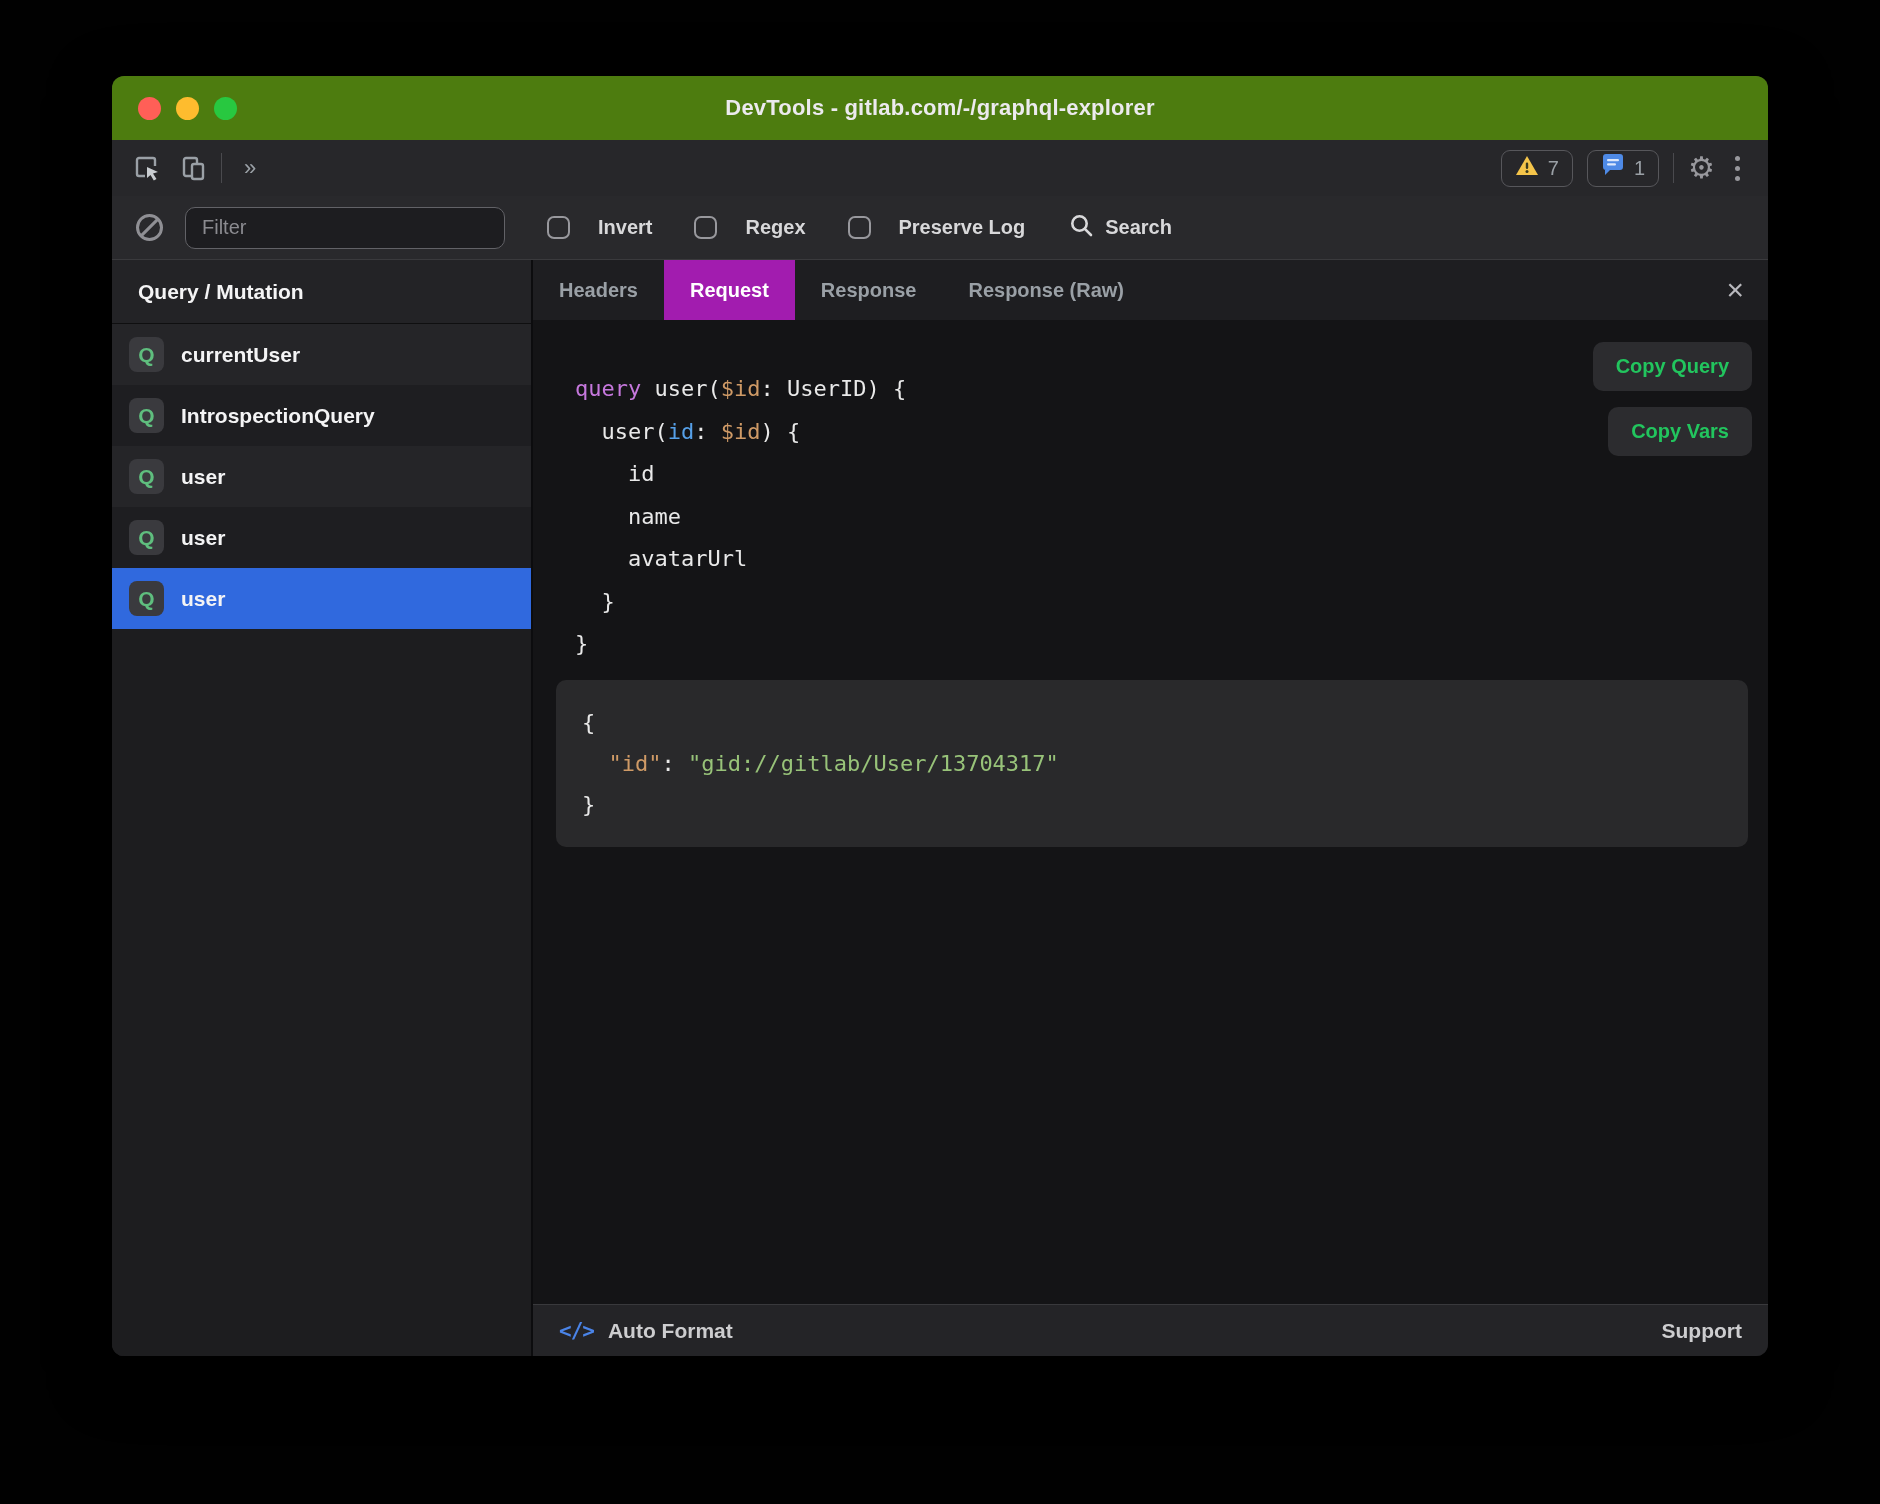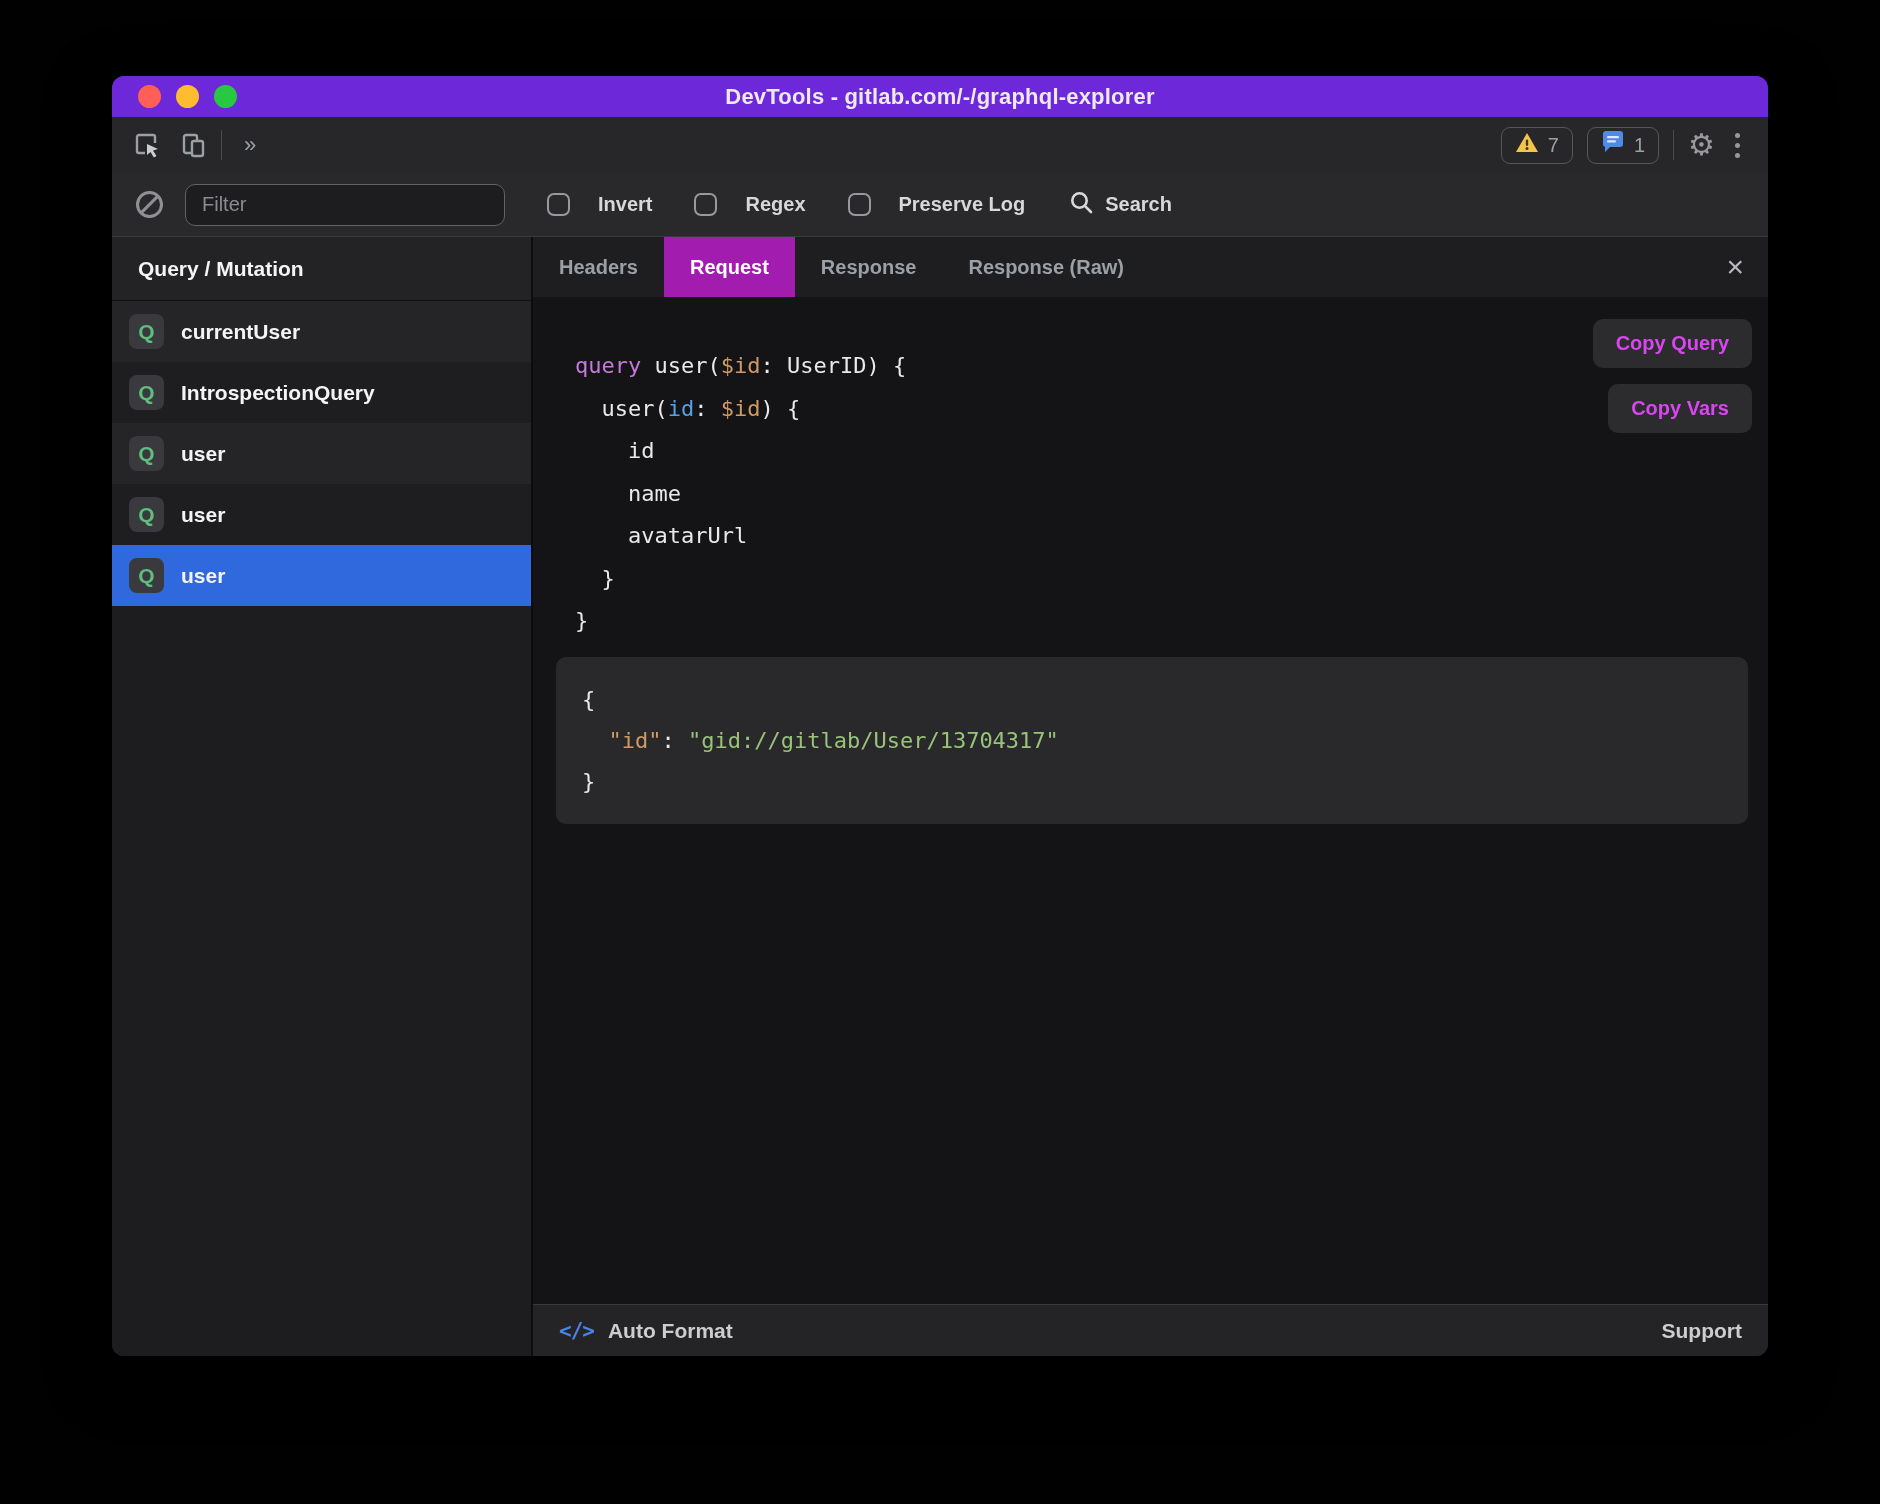--- a/index.html
+++ b/index.html
@@ -6,21 +6,21 @@
   html,body { width:1880px; height:1504px; background:#010101; font-family:"Liberation Sans", sans-serif; overflow:hidden; }
 
   .window {
     position:absolute; left:112px; top:76px; width:1656px; height:1280px;
     border-radius:12px; overflow:hidden; background:#1d1d1f;
     box-shadow:0 18px 60px rgba(0,0,0,.7);
     display:flex; flex-direction:column;
   }
 
   
-  .titlebar { height:41px; background:#6d28d9; position:relative; display:flex; align-items:center; justify-content:center; flex:0 0 auto; }
+  .titlebar { height:64px; background:#4d7c0f; position:relative; display:flex; align-items:center; justify-content:center; flex:0 0 auto; }
   .traffic { position:absolute; left:26px; top:0; height:100%; display:flex; align-items:center; gap:15px; }
   .light { width:23px; height:23px; border-radius:50%; }
   .light.red { background:#ff5f57; }
   .light.yellow { background:#febc2e; }
   .light.green { background:#28c840; }
   .win-title { color:#eceaee; font-size:22px; font-weight:bold; letter-spacing:.2px; }
 
   
   .toolbar { height:56px; background:#27272a; display:flex; align-items:stretch; color:#9aa0a6; font-size:19px; flex:0 0 auto; }
   .tool-icons { display:flex; align-items:center; gap:20px; padding:0 14px 0 22px; }
@@ -71,21 +71,21 @@
   .detail-body { flex:1; position:relative; padding-top:48px; min-height:0; }
   .code-block { padding-left:42px; }
   .code-line { font-family:"DejaVu Sans Mono", monospace; font-size:22px; line-height:42.5px; white-space:pre; color:#e9e9e9; }
   .tk-kw { color:#c678dd; }
   .tk-var { color:#cf9a66; }
   .tk-attr { color:#56a0e8; }
   .tk-key { color:#cf9a66; }
   .tk-str { color:#98c379; }
 
   .copy-btns { position:absolute; top:22px; right:16px; display:flex; flex-direction:column; align-items:flex-end; gap:16px; }
-  .copy-btn { background:#2c2c2f; color:#d946ef; font-size:20px; font-weight:bold; border:none; border-radius:10px; padding:13px 23px; font-family:"Liberation Sans", sans-serif; }
+  .copy-btn { background:#2c2c2f; color:#22c55e; font-size:20px; font-weight:bold; border:none; border-radius:10px; padding:13px 23px; font-family:"Liberation Sans", sans-serif; }
 
   .vars-box { margin:14px 0 0 23px; width:1192px; background:#29292b; border-radius:10px; padding:22px 26px; }
   .vars-box .code-line { line-height:41px; }
 
   .detail-footer { height:52px; flex:0 0 auto; background:#242427; border-top:1px solid #39393c; display:flex; align-items:center; padding:0 26px; }
   .af-icon { font-family:"DejaVu Sans Mono", monospace; color:#4a84e8; font-size:21px; font-weight:bold; letter-spacing:-1px; }
   .footer-label { color:#cdcdcf; font-size:21px; font-weight:bold; margin-left:14px; }
   .footer-spacer { flex:1; }
   .support-label { color:#cdcdcf; font-size:21px; font-weight:bold; }
 </style>

